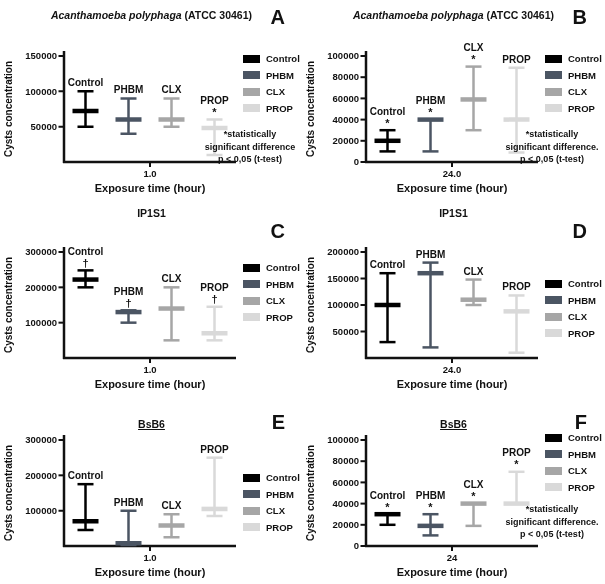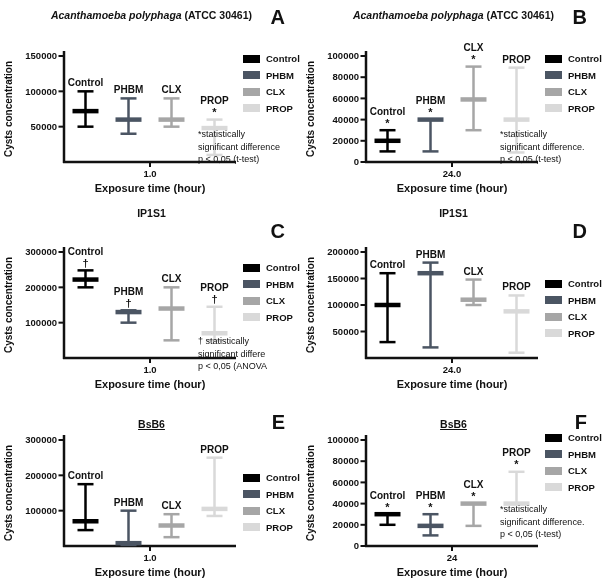--- a/index.html
+++ b/index.html
@@ -1,30 +1,30 @@
 <!DOCTYPE html>
 <html><head>
 <meta charset="utf-8">
 <style>
   * { margin:0; padding:0; box-sizing:border-box; }
   html,body { background:#ffffff; font-family:"Liberation Sans", sans-serif; }
-  .figure { position:relative; width:605px; height:584px; background:#fff; overflow:hidden; }
+  .figure { position:relative; width:605px; height:584px; background:#fff; overflow:hidden;border-radius:22px; }
   .panel { position:absolute; width:303px; overflow:hidden; }
   .panel-title { position:absolute; left:0; width:100%; text-align:center; font-size:10.5px; font-weight:bold; color:#111; white-space:nowrap; }
   .panel-title .ti { font-style:italic; }
   .panel-letter { position:absolute; right:18px; font-size:20px; font-weight:bold; color:#111; }
   .r1 .panel-title { top:9px; }  .r1 .panel-letter { top:6px; }  .r1 .chart { top:42px; }
   .r2 .panel-title { top:12px; } .r2 .panel-letter { top:25px; } .r2 .chart { top:43px; }
   .r3 .panel-title { top:23px;text-decoration:underline; } .r3 .panel-letter { top:16px; } .r3 .chart { top:31px; }
   .chart { position:absolute; left:2px; overflow:visible; }
   .legend { position:absolute; left:243px; }
   .li { display:flex; align-items:center; margin-bottom:7px; }
   .sw { width:17px; height:8px; margin-right:6px; flex:none; }
   .ll { font-size:9.5px; font-weight:bold; color:#111; line-height:1; }
-  .note { position:absolute; left:198px; width:104px; text-align:left; font-size:9px; font-weight:normal; color:#111; line-height:1.4; }
+  .note { position:absolute; left:198px; width:104px; text-align:center; font-size:9px; font-weight:bold; color:#111; line-height:1.4; }
 </style>
 </head>
 <body>
 
 <div class="figure">
     <section class="panel r1" style="left: 0px; top: 0px; height: 195px;">
     <div class="panel-title"><span class="ti">Acanthamoeba polyphaga</span><span class="tp"> (ATCC 30461)</span></div>
     <div class="panel-letter">A</div>
     <svg class="chart" width="240" height="152" viewBox="0 0 240 152">
         <g>
@@ -241,25 +241,20 @@
         </div>
         <div class="li">
           <span class="sw" style="background: rgb(166, 166, 166);"></span>
           <span class="ll">CLX</span>
         </div>
         <div class="li">
           <span class="sw" style="background: rgb(217, 217, 217);"></span>
           <span class="ll">PROP</span>
         </div>
       </div>
-    <div class="note" style="top: 140px;">
-        <div>† statistically</div>
-        <div>significant differe</div>
-        <div>p &lt; 0,05 (ANOVA</div>
-      </div>
   </section>
     <section class="panel r2" style="left: 302px; top: 195px; height: 200px;">
     <div class="panel-title"><span class="ti"></span><span class="tp">IP1S1</span></div>
     <div class="panel-letter">D</div>
     <svg class="chart" width="240" height="152" viewBox="0 0 240 152">
         <g>
           <line x1="62" y1="9" x2="62" y2="121" stroke="#111111" stroke-width="2.5"></line>
           <line x1="61" y1="120" x2="234" y2="120" stroke="#111111" stroke-width="2.5"></line>
         </g>
         <g>

